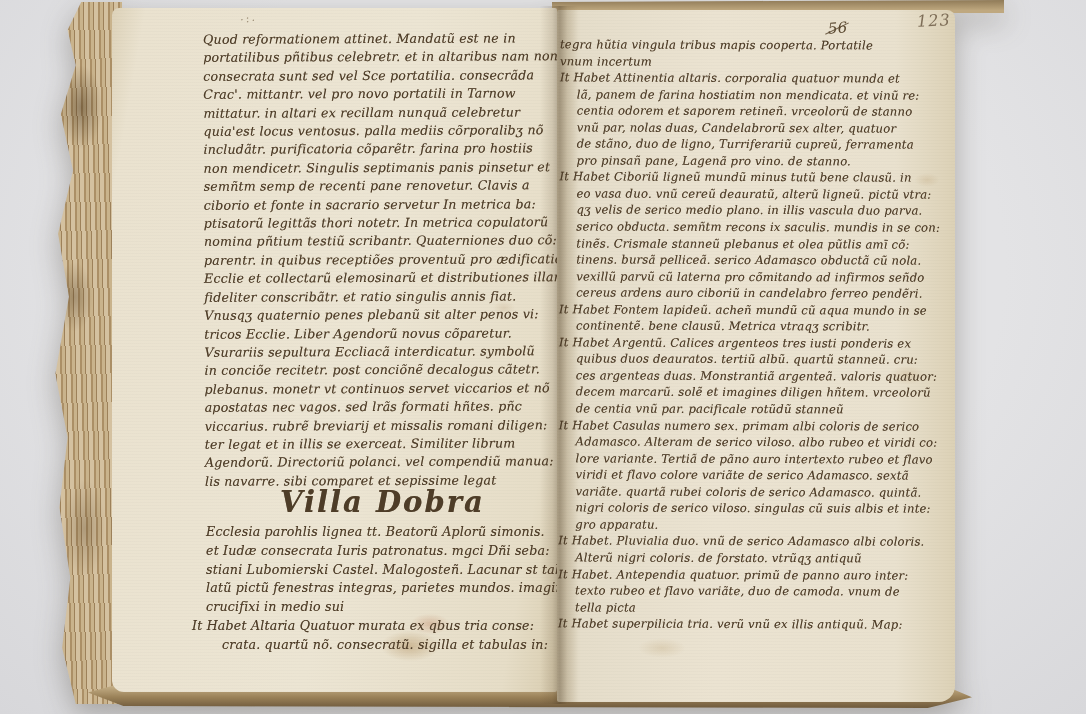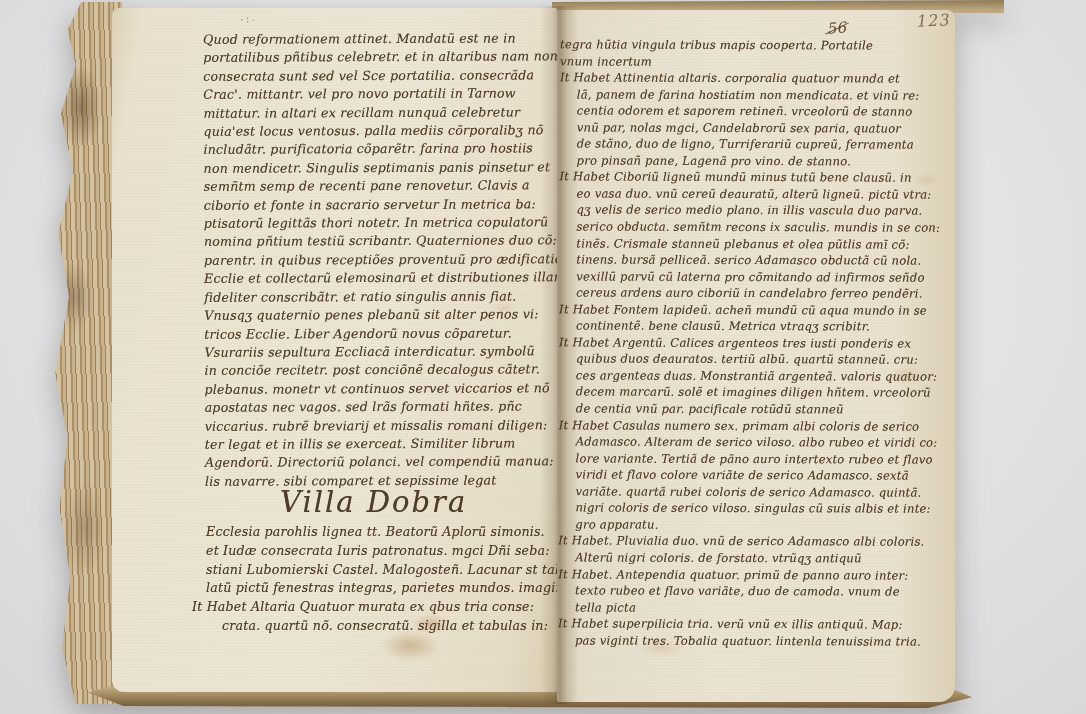--- a/index.html
+++ b/index.html
@@ -76,21 +76,21 @@
   }
 
   
   .text{position:absolute;font-style:italic;color:var(--ink);
     text-shadow:0 0 0.5px rgba(78,61,40,0.55);letter-spacing:0.2px;}
   .line{white-space:nowrap;}
 
   .left-par{left:92px;top:22px;width:346px;font-size:12.6px;line-height:18.4px;transform:rotate(-0.25deg);}
   .heading{
     position:absolute;left:168px;top:477px;margin:0;
-    font-style:italic;font-weight:normal;font-size:29px;letter-spacing:2px;
+    font-style:italic;font-weight:bold;font-size:29px;letter-spacing:2px;
     color:var(--ink);text-shadow:0 0 0.6px rgba(78,61,40,0.6);
   }
   .left-sec{left:80px;top:515px;width:362px;font-size:12.6px;line-height:18.8px;}
   .left-sec .line{padding-left:14px;}
   .left-sec .line.hang{padding-left:0;}
   .left-sec .line.ind{padding-left:30px;}
 
   .right-lines{left:2px;top:27px;width:392px;font-size:11.6px;line-height:16.55px;transform:rotate(0.2deg);}
   .right-lines .line{padding-left:17px;}
   .right-lines .line.hang{padding-left:0;}
@@ -151,35 +151,36 @@
           <div class="line">ter legat et in illis se exerceat. Similiter librum</div>
           <div class="line">Agendorũ. Directoriũ polanci. vel compendiũ manua:</div>
           <div class="line">lis navarre. sibi comparet et sepissime legat</div>
         </div>
       <h1 class="heading">Villa Dobra</h1>
       <div class="text left-sec">
           <div class="line">Ecclesia parohlis lignea tt. Beatorũ Aplorũ simonis.</div>
           <div class="line">et Iudæ consecrata Iuris patronatus. mgci Dñi seba:</div>
           <div class="line">stiani Lubomierski Castel. Malogosteñ. Lacunar st tabu:</div>
           <div class="line">latũ pictũ fenestras integras, parietes mundos. imaginẽ</div>
+          <div class="line">crucifixi in medio sui</div>
           <div class="line hang">It Habet Altaria Quatuor murata ex qbus tria conse:</div>
           <div class="line ind">crata. quartũ nõ. consecratũ. sigilla et tabulas in:</div>
         </div>
     </div>
 
     <div class="page page-right">
       <div class="pn-ink">56</div>
       <div class="pn-pencil">123</div>
       <div class="text right-lines">
           <div class="line hang">tegra hũtia vingula tribus mapis cooperta. Portatile</div>
           <div class="line hang">vnum incertum</div>
           <div class="line hang">It Habet Attinentia altaris. corporalia quatuor munda et</div>
           <div class="line">lã, panem de farina hostiatim non mendicata. et vinũ re:</div>
           <div class="line">centia odorem et saporem retineñ. vrceolorũ de stanno</div>
-          <div class="line">vnũ par, nolas mgci, Candelabrorũ sex paria, quatuor</div>
+          <div class="line">vnũ par, nolas duas, Candelabrorũ sex alter, quatuor</div>
           <div class="line">de stãno, duo de ligno, Turriferariũ cupreũ, ferramenta</div>
           <div class="line">pro pinsañ pane, Lagenã pro vino. de stanno.</div>
           <div class="line hang">It Habet Ciboriũ ligneũ mundũ minus tutũ bene clausũ. in</div>
           <div class="line">eo vasa duo. vnũ cereũ deauratũ, alterũ ligneũ. pictũ vtra:</div>
           <div class="line">qʒ velis de serico medio plano. in illis vascula duo parva.</div>
           <div class="line">serico obducta. semñtm recons ix saculis. mundis in se con:</div>
           <div class="line">tinẽs. Crismale stanneũ plebanus et olea pũtlis amī cõ:</div>
           <div class="line">tinens. bursã pelliceã. serico Adamasco obductã cũ nola.</div>
           <div class="line">vexillũ parvũ cũ laterna pro cõmitando ad infirmos señdo</div>
           <div class="line">cereus ardens auro ciboriũ in candelabro ferreo pendẽri.</div>
@@ -196,19 +197,18 @@
           <div class="line">viridi et flavo colore variãte de serico Adamasco. sextã</div>
           <div class="line">variãte. quartã rubei coloris de serico Adamasco. quintã.</div>
           <div class="line">nigri coloris de serico viloso. singulas cũ suis albis et inte:</div>
           <div class="line">gro apparatu.</div>
           <div class="line hang">It Habet. Pluvialia duo. vnũ de serico Adamasco albi coloris.</div>
           <div class="line">Alterũ nigri coloris. de forstato. vtrũqʒ antiquũ</div>
           <div class="line hang">It Habet. Antependia quatuor. primũ de panno auro inter:</div>
           <div class="line">texto rubeo et flavo variãte, duo de camoda. vnum de</div>
           <div class="line">tella picta</div>
           <div class="line hang">It Habet superpilicia tria. verũ vnũ ex illis antiquũ. Map:</div>
-          <div class="line">pas viginti tres. Tobalia quatuor. lintenla tenuissima tria.</div>
         </div>
     </div>
 
     <div class="gutter"></div>
   </div>
 </div>
 
 </body></html>

